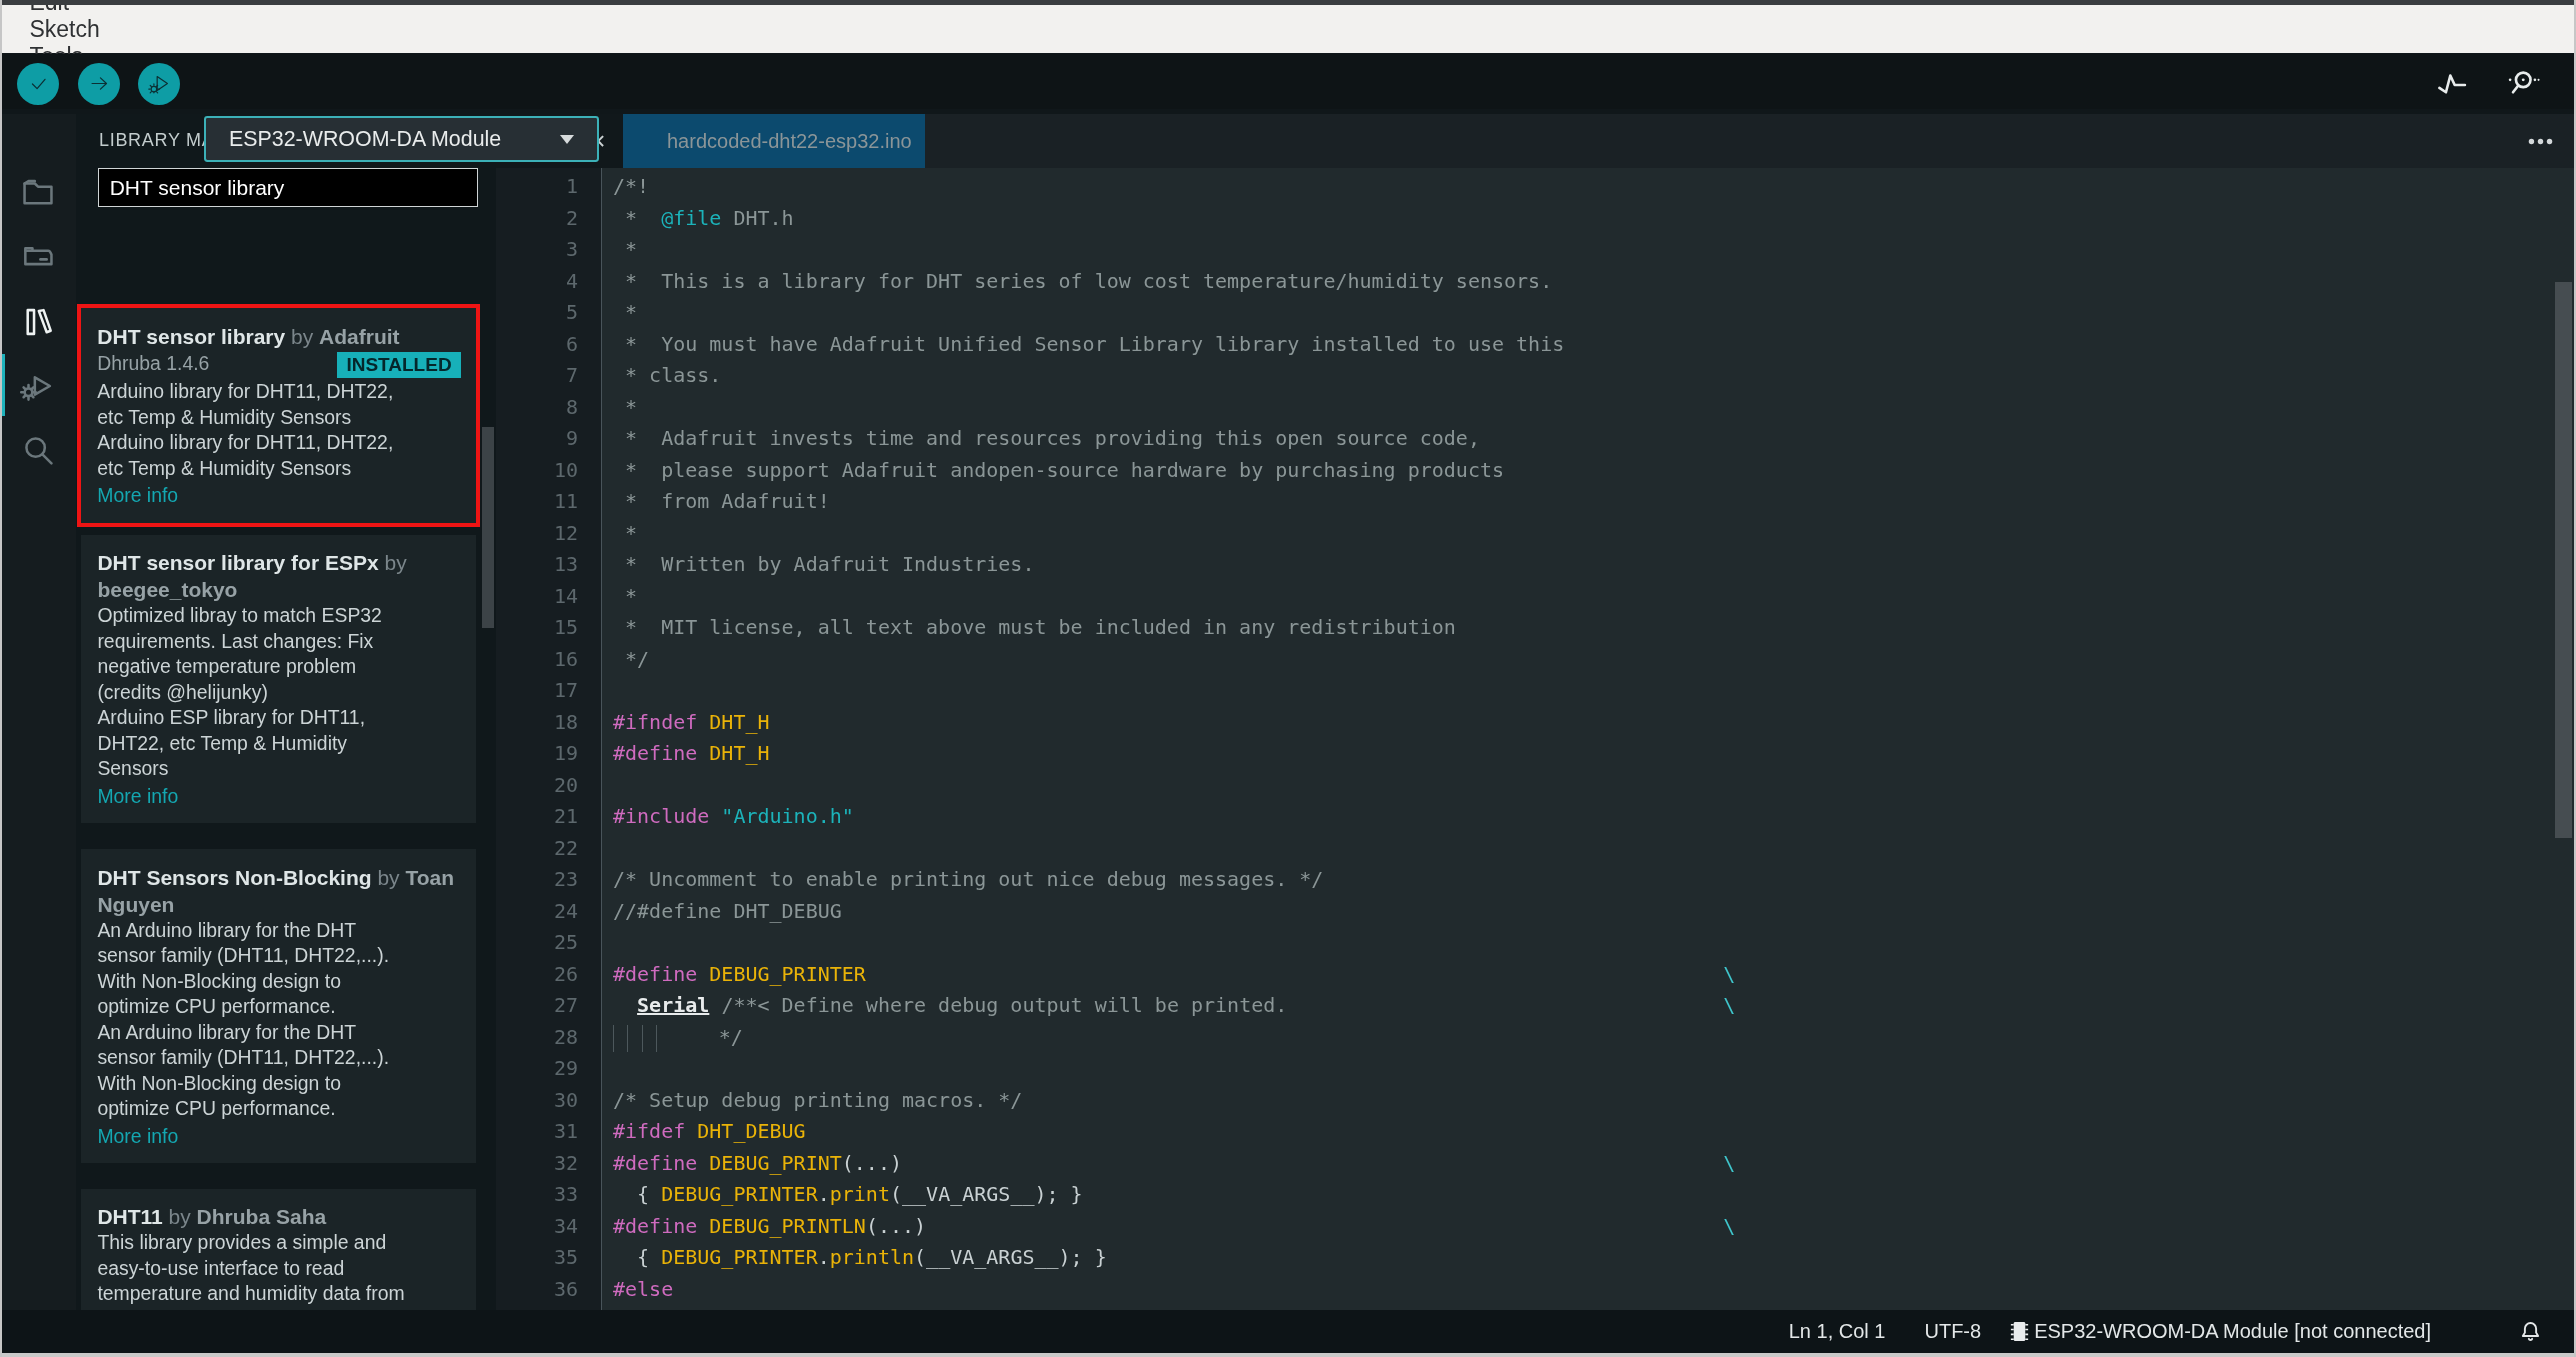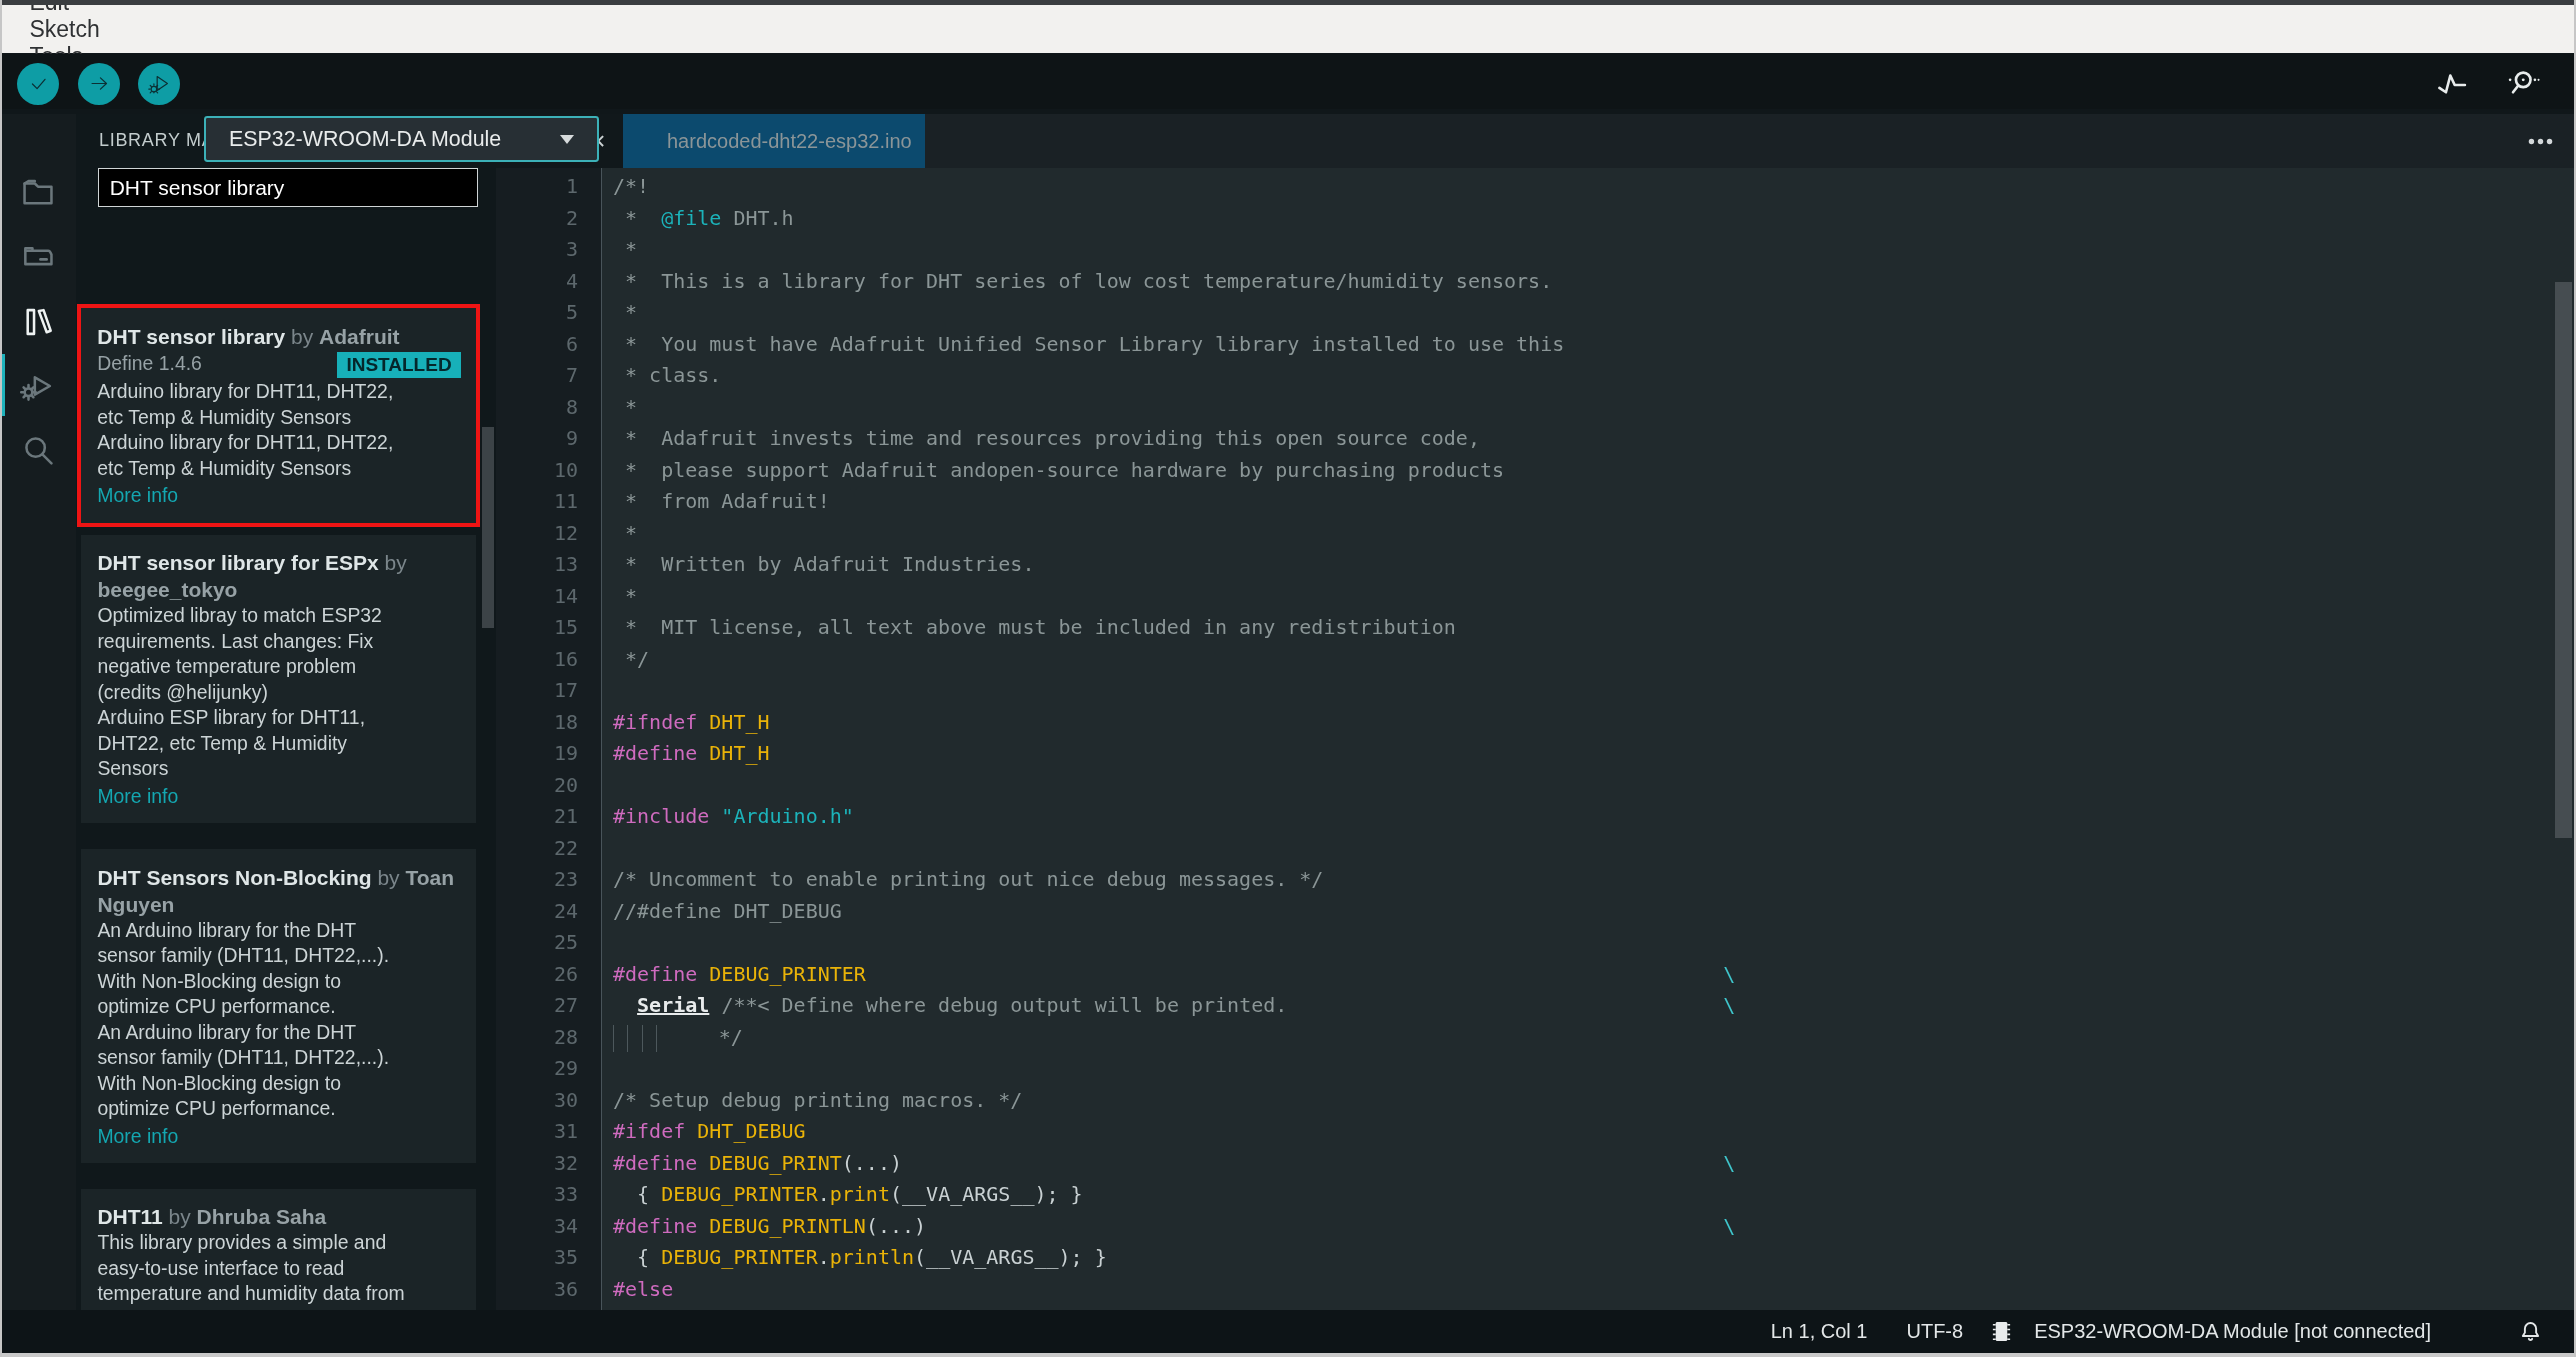--- a/index.html
+++ b/index.html
@@ -86,21 +86,21 @@
   .tok-kb{color:#e8ebec;font-weight:bold;text-decoration:underline;}
   .tok-bs{color:#3fc6cc;position:absolute;left:1121px;top:0;}
   .guide{display:inline-block;width:13.4px;height:27px;vertical-align:middle;border-left:1.3px solid #4d585c;}
   .ed-scroll{position:absolute;right:4px;top:168px;width:17.4px;height:556px;background:#464d51;z-index:45;}
 
   
   .statusbar{position:absolute;left:0;bottom:4.7px;width:100%;height:43px;background:#0d1417;display:flex;align-items:center;justify-content:flex-end;padding-right:32px;box-sizing:border-box;z-index:50;}
   .statusbar .sitem{color:#e3e7e8;font-size:20px;white-space:nowrap;}
   .sb-pos{margin-right:39px;}
   .sb-enc{margin-right:27px;}
-  .sb-board{display:flex;align-items:center;gap:21px;}
+  .sb-board{display:flex;align-items:center;gap:3px;}
   .sb-board svg{width:23px;height:27px;}
   .sb-bell{margin-left:86px;display:flex;align-items:center;}
   .sb-bell svg{width:27px;height:27px;stroke:#e3e7e8;stroke-width:1.7;fill:none;stroke-linecap:round;stroke-linejoin:round;}
 </style>
 </head>
 <body>
 
 <div class="top-strip"></div>
 
 <div class="menubar">
@@ -210,21 +210,21 @@
         <span class="sval">All</span>
         <svg viewBox="0 0 24 24">
             <path d="M6 9 L12 15 L18 9"></path>
           </svg>
       </div>
     </div>
     <div class="lm-list" id="library-list">
         <div class="entry-hl">
           <div class="entry">
             <div class="e-titleline"><span class="e-title">DHT sensor library</span><span> by </span><span class="e-author">Adafruit</span></div>
-            <div class="e-verrow"><span class="e-version">Define 1.4.6</span><span class="e-badge">INSTALLED</span></div>
+            <div class="e-verrow"><span class="e-version">Dhruba 1.4.6</span><span class="e-badge">INSTALLED</span></div>
             <div class="e-desc">Arduino library for DHT11, DHT22,</div>
             <div class="e-desc">etc Temp &amp; Humidity Sensors</div>
             <div class="e-desc">Arduino library for DHT11, DHT22,</div>
             <div class="e-desc">etc Temp &amp; Humidity Sensors</div>
             <div class="e-link">More info</div>
           </div>
         </div>
         <div class="entry">
           <div class="e-titleline"><span class="e-title">DHT sensor library for ESPx</span><span> by </span><span class="e-author">beegee_tokyo</span></div>
           <div class="e-desc">Optimized libray to match ESP32</div>

